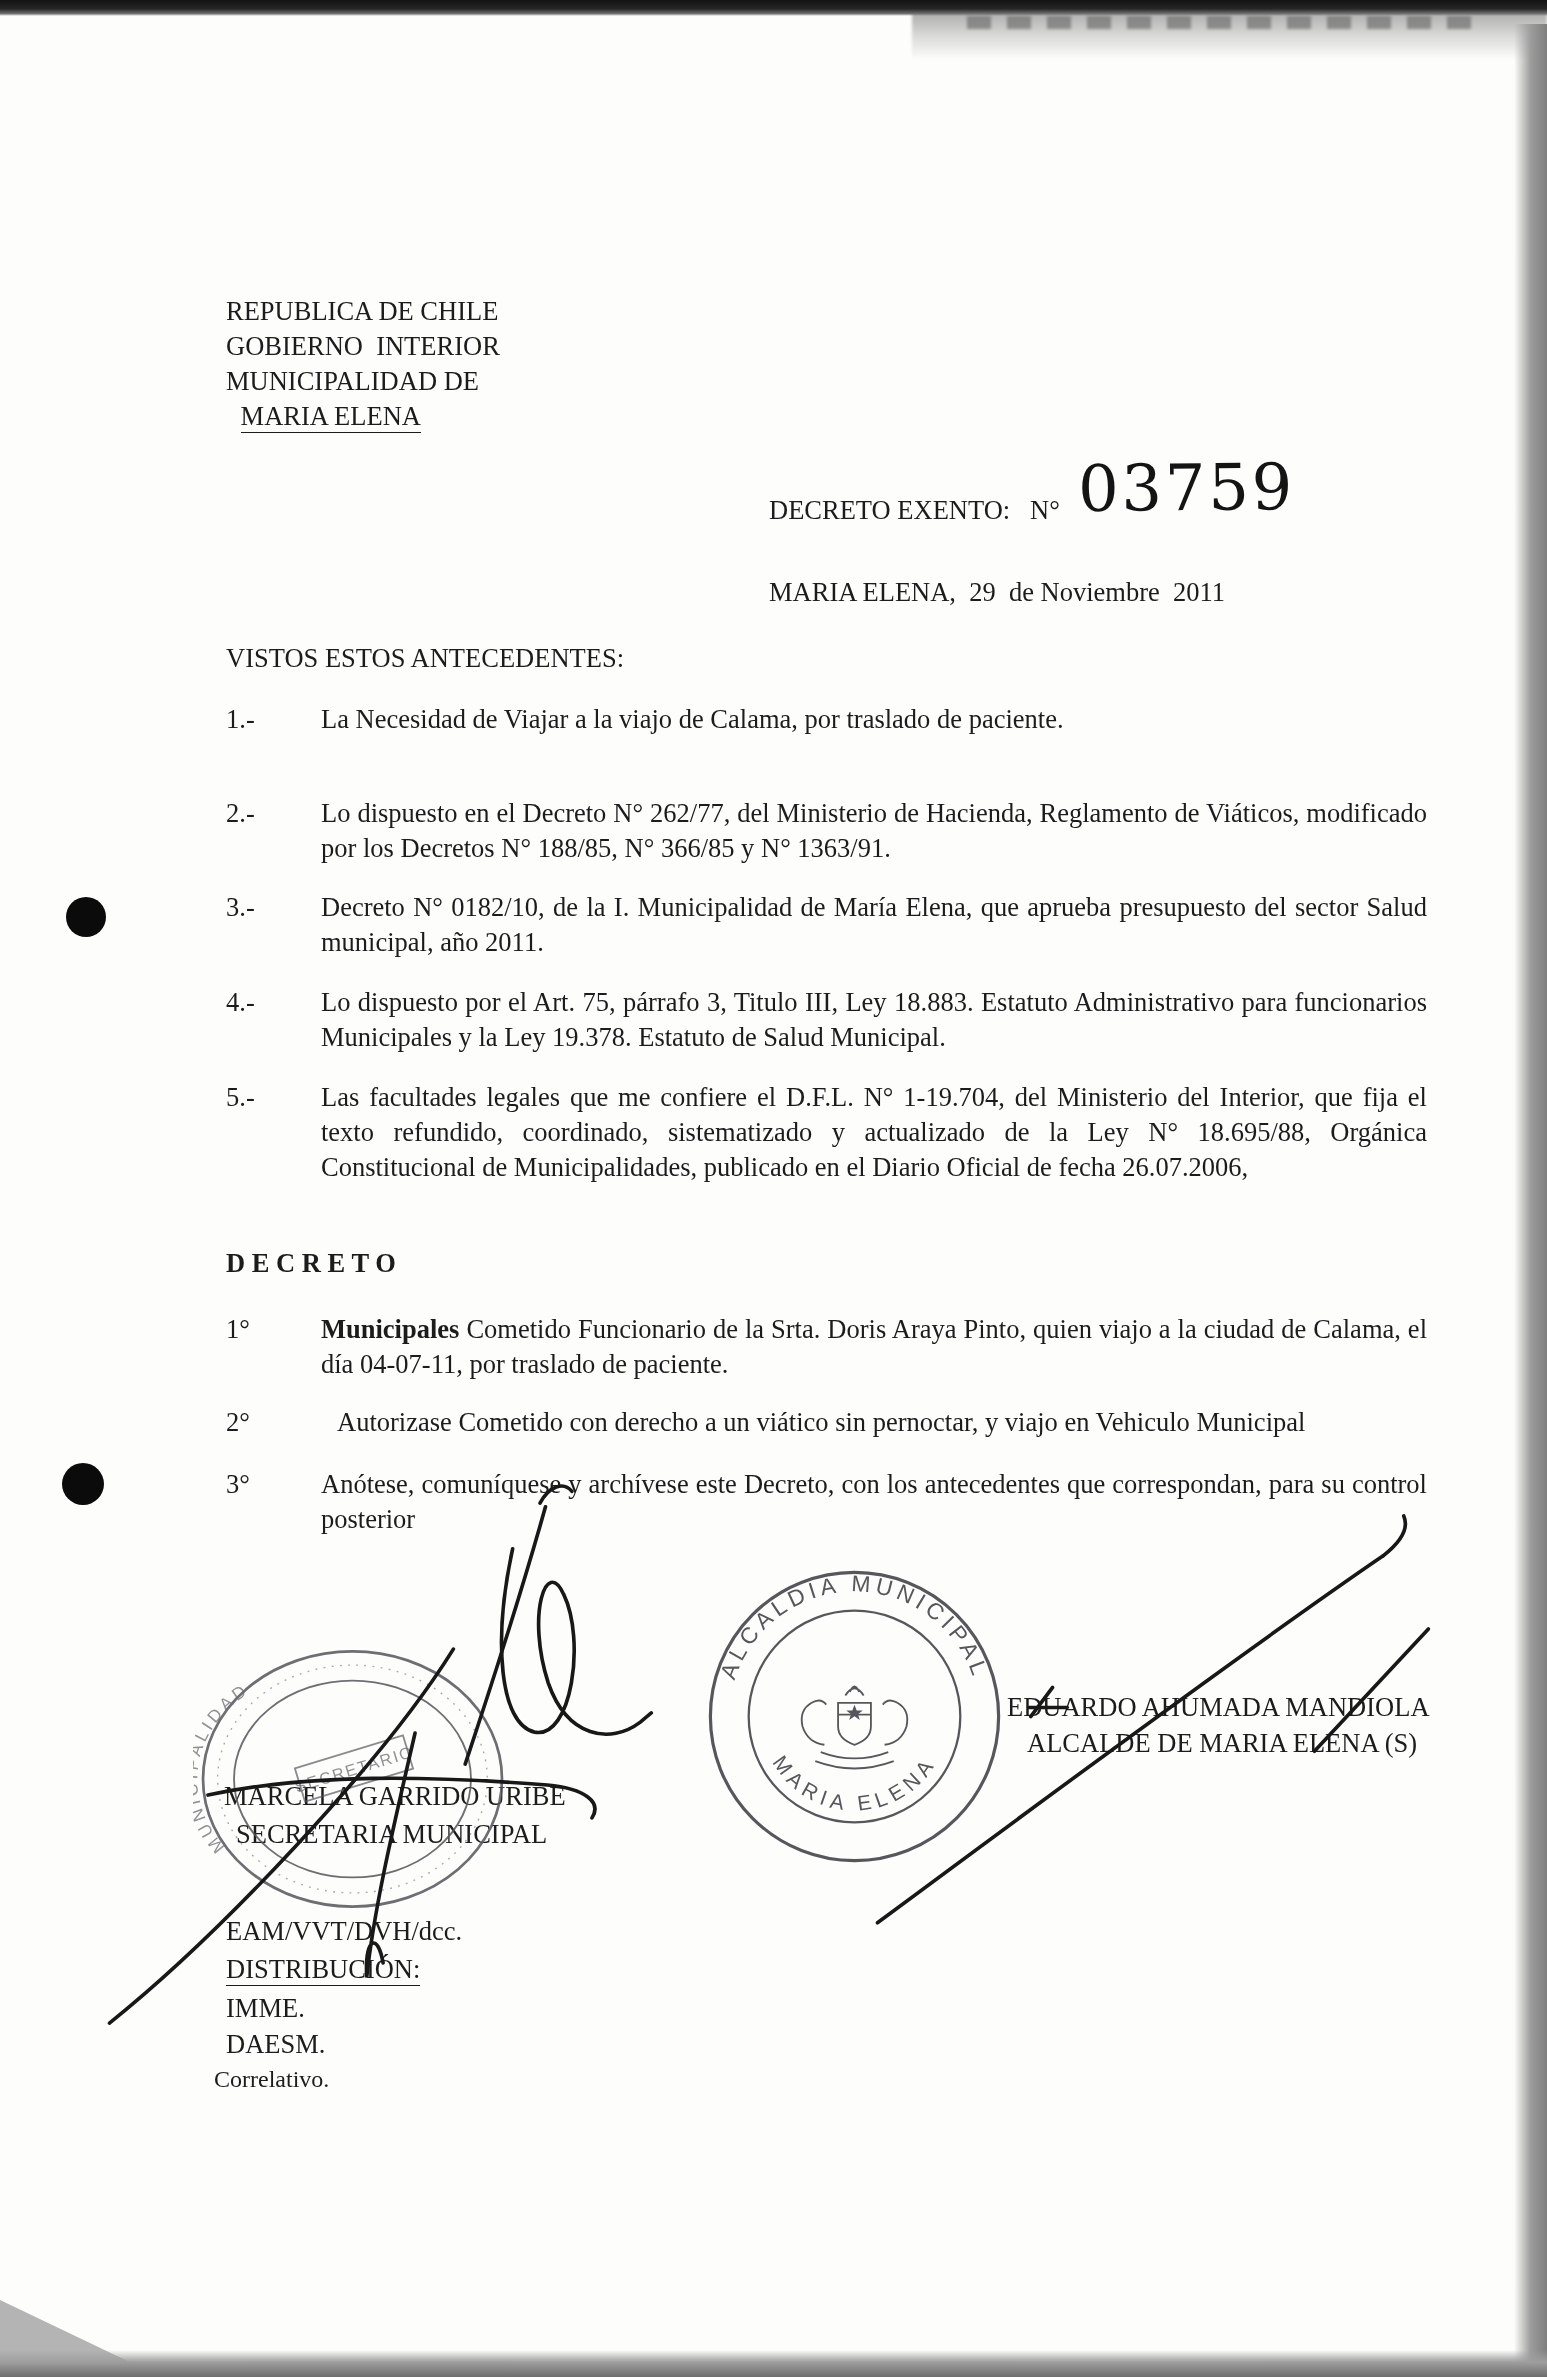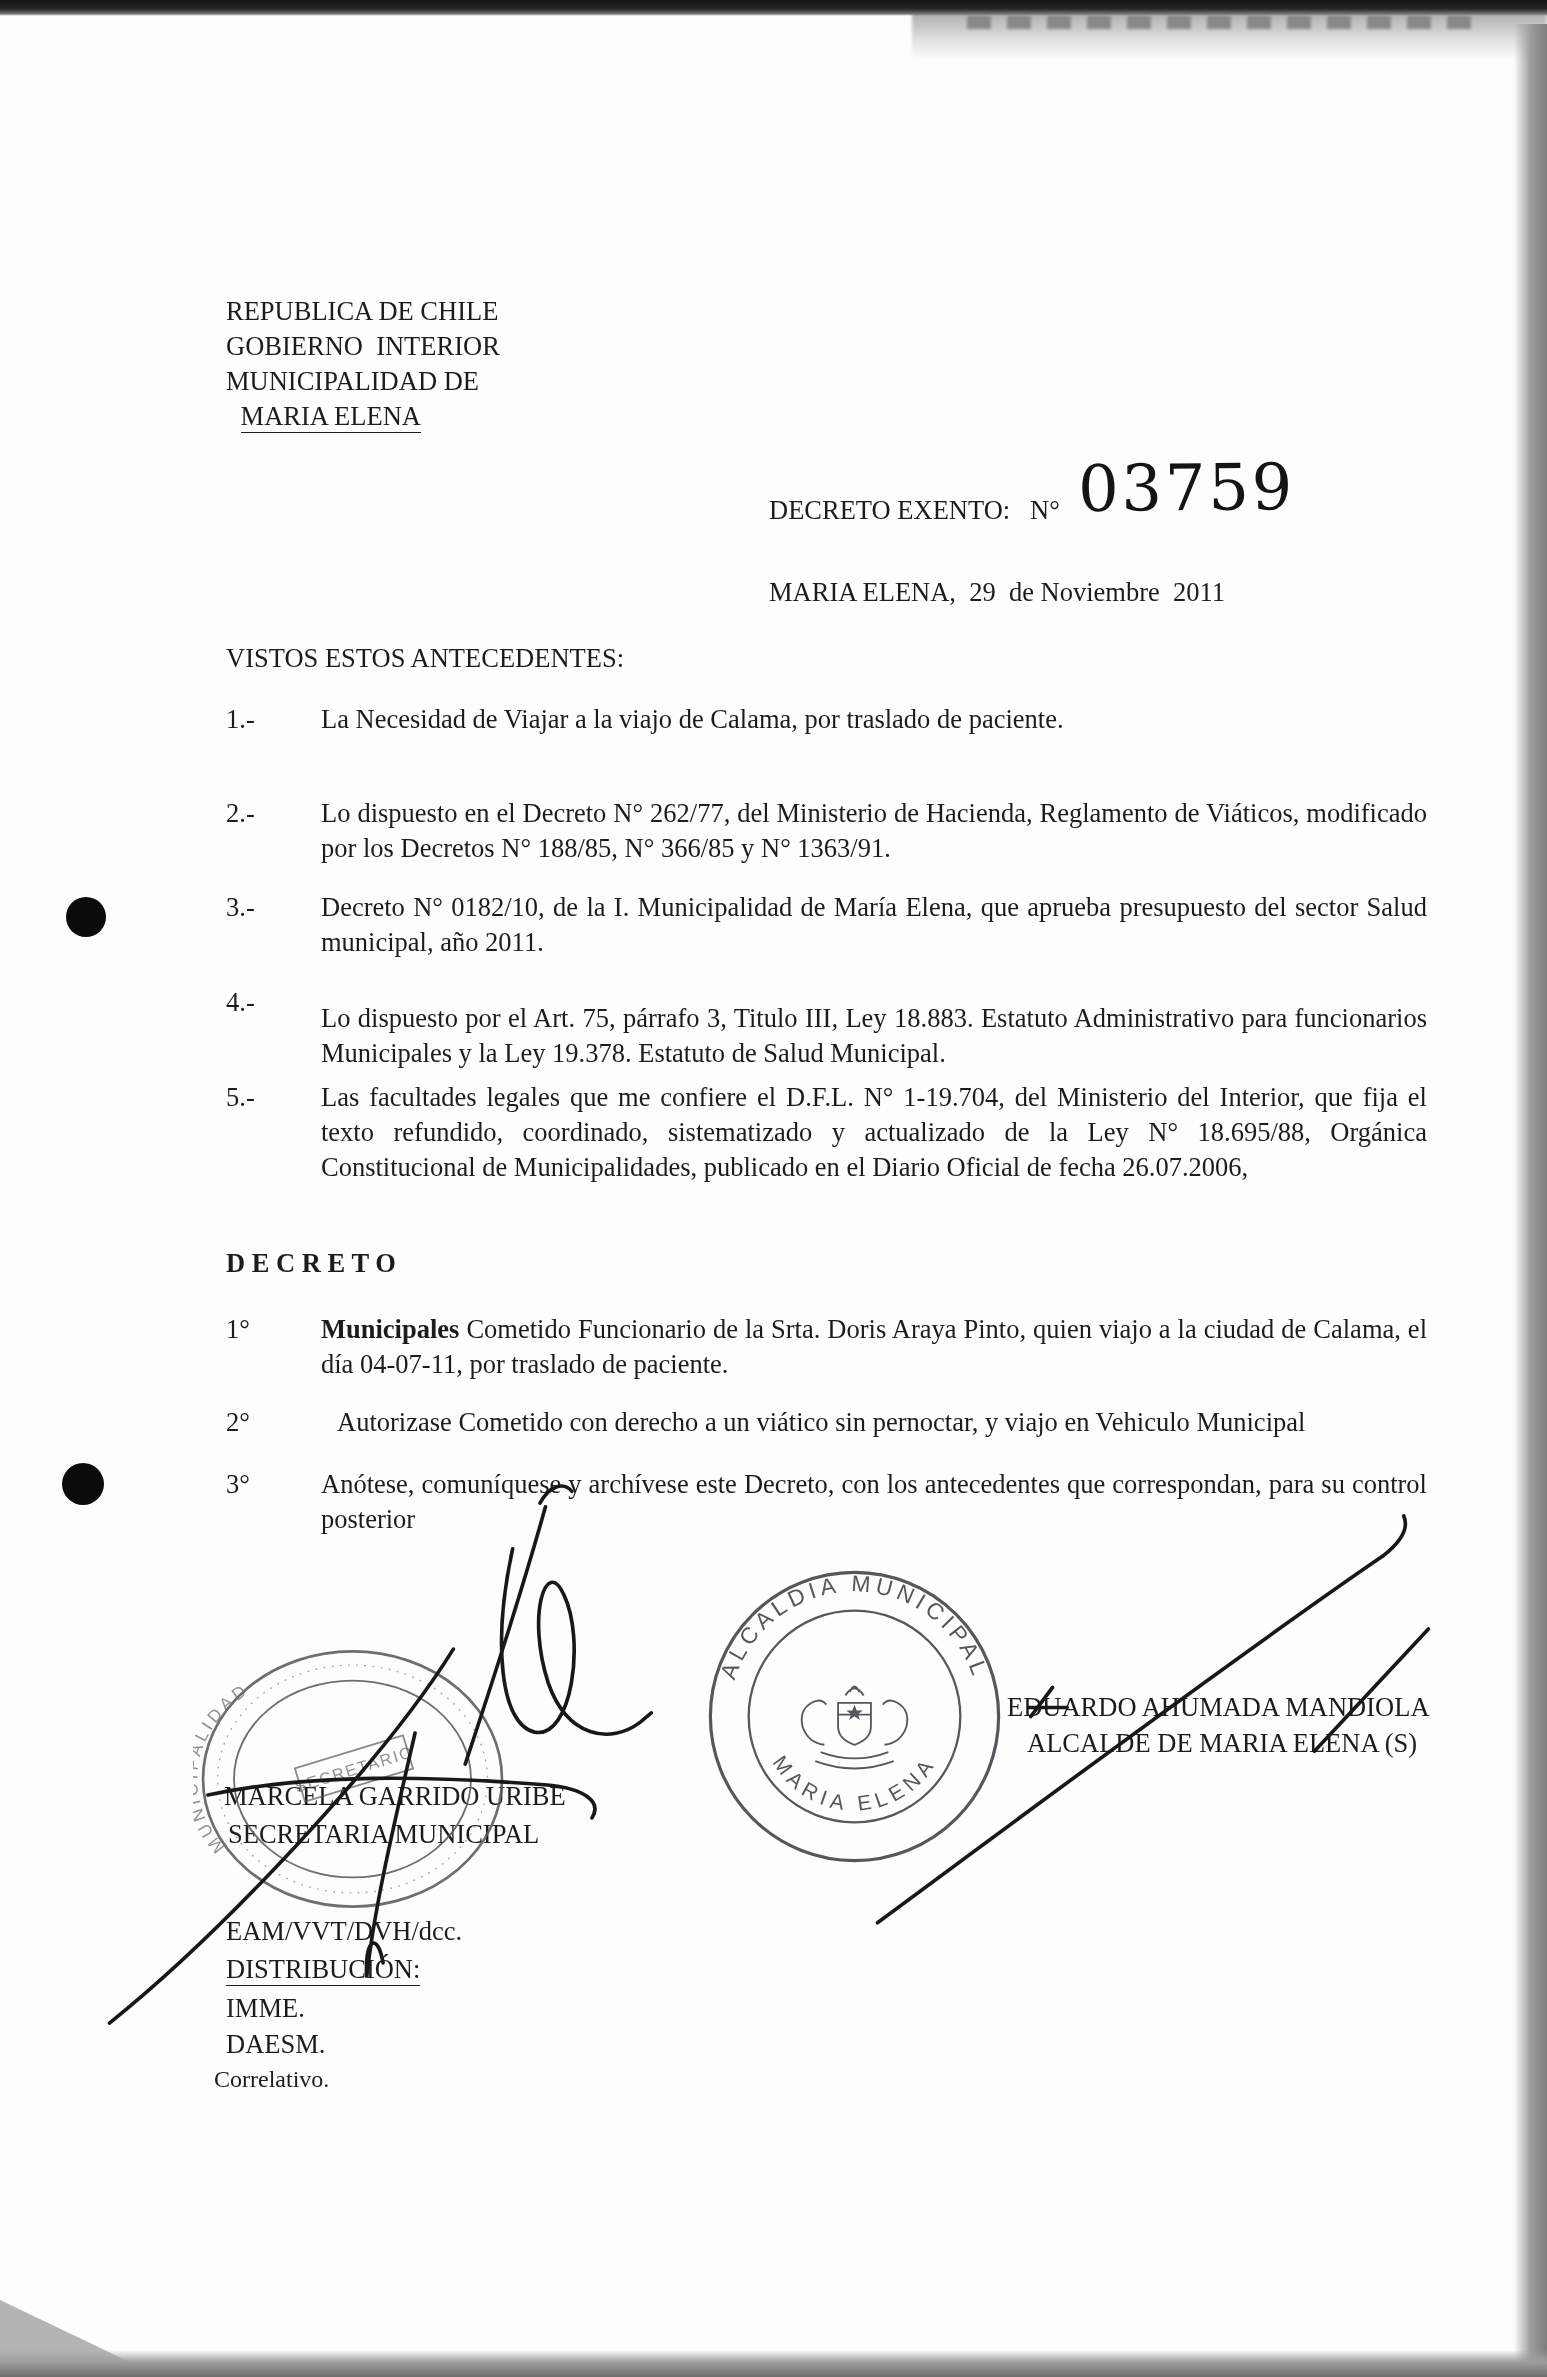--- a/index.html
+++ b/index.html
@@ -78,21 +78,21 @@
   <div class="abs t num-col" style="top:702px;">1.-</div>
   <div class="abs t txt-col justify" style="top:702px;">La Necesidad de Viajar a la viajo de Calama, por traslado de paciente.</div>
 
   <div class="abs t num-col" style="top:796px;">2.-</div>
   <div class="abs t txt-col justify" style="top:796px;">Lo dispuesto en el Decreto N° 262/77, del Ministerio de Hacienda, Reglamento de Viáticos, modificado por los Decretos N° 188/85, N° 366/85 y N° 1363/91.</div>
 
   <div class="abs t num-col" style="top:890px;">3.-</div>
   <div class="abs t txt-col justify" style="top:890px;">Decreto N° 0182/10, de la I. Municipalidad de María Elena, que aprueba presupuesto del sector Salud municipal, año 2011.</div>
 
   <div class="abs t num-col" style="top:985px;">4.-</div>
-  <div class="abs t txt-col justify" style="top:985px;margin-top:16px;">Lo dispuesto por el Art. 75, párrafo 3, Titulo III, Ley 18.883. Estatuto Administrativo para funcionarios Municipales y la Ley 19.378. Estatuto de Salud Municipal.</div>
+  <div class="abs t txt-col justify" style="top:985px;">Lo dispuesto por el Art. 75, párrafo 3, Titulo III, Ley 18.883. Estatuto Administrativo para funcionarios Municipales y la Ley 19.378. Estatuto de Salud Municipal.</div>
 
   <div class="abs t num-col" style="top:1080px;">5.-</div>
   <div class="abs t txt-col justify" style="top:1080px;">Las facultades legales que me confiere el D.F.L. N° 1-19.704, del Ministerio del Interior, que fija el texto refundido, coordinado, sistematizado y actualizado de la Ley N° 18.695/88, Orgánica Constitucional de Municipalidades, publicado en el Diario Oficial de fecha 26.07.2006,</div>
 
   <div class="abs t bold" style="left:226px; top:1246px;">D E C R E T O</div>
 
   <div class="abs t num-col" style="top:1312px;">1°</div>
   <div class="abs t txt-col justify" style="top:1312px;">
     <span class="bold">Municipales</span><span> Cometido Funcionario de la Srta. Doris Araya Pinto, quien viajo a la ciudad de Calama, el día 04-07-11, por traslado de paciente.</span>
   </div>
@@ -139,21 +139,21 @@
     <text font-family="Liberation Sans, sans-serif" font-size="19" letter-spacing="4" fill="#55555c" opacity="0.75">
       <textPath href="#stampArc" startOffset="8%">MUNICIPALIDAD</textPath>
     </text>
     <g transform="rotate(-17 175 140)">
       <rect x="115" y="120" width="124" height="38" fill="none" stroke="#55555c" stroke-width="2" opacity="0.8"></rect>
       <text x="177" y="146" text-anchor="middle" font-family="Liberation Sans, sans-serif" font-size="18" letter-spacing="2" fill="#55555c" opacity="0.75">SECRETARIO</text>
     </g>
   </svg>
 
   <div class="abs t" style="left:224px; top:1779px;">MARCELA GARRIDO URIBE</div>
-  <div class="abs t" style="left:228px; top:1817px;">SECRETARIA MUNICIPAL</div>
+  <div class="abs t" style="left:236px; top:1817px;">SECRETARIA MUNICIPAL</div>
 
   <div class="abs t" style="left:1007px; top:1690px;">EDUARDO AHUMADA MANDIOLA</div>
   <div class="abs t" style="left:1027px; top:1726px;">ALCALDE DE MARIA ELENA (S)</div>
 
   <div class="abs t" style="left:226px; top:1914px;">EAM/VVT/DVH/dcc.</div>
   <div class="abs t" style="left:226px; top:1952px;"><span class="u">DISTRIBUCIÓN:</span></div>
   <div class="abs t" style="left:226px; top:1991px;">IMME.</div>
   <div class="abs t" style="left:226px; top:2027px;">DAESM.</div>
   <div class="abs small" style="left:214px; top:2064px;">Correlativo.</div>
 

